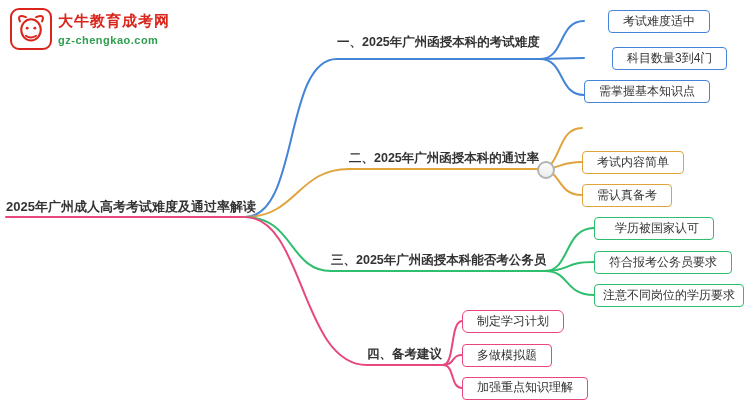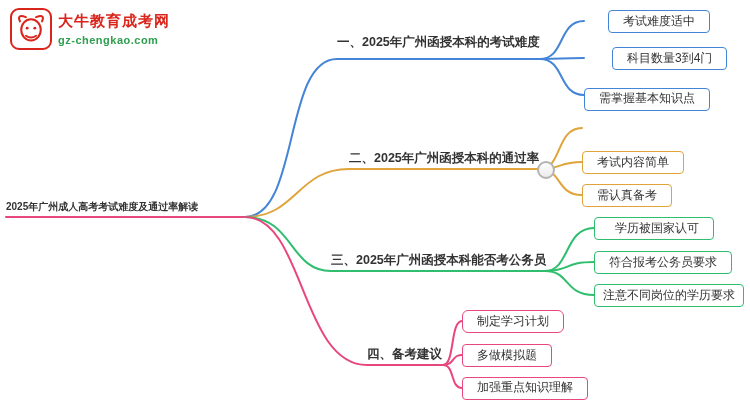--- a/index.html
+++ b/index.html
@@ -7,21 +7,21 @@
   #stage {
     position:relative; width:750px; height:410px; background:#ffffff;
     overflow:hidden; font-family:"Liberation Sans","DejaVu Sans",sans-serif;
   }
   #wires { position:absolute; left:0; top:0; width:750px; height:410px; }
   .node-label {
     position:absolute; white-space:nowrap; font-size:12.5px; font-weight:600;
     color:#333; line-height:15px;
   }
   .root-label {
-    position:absolute; white-space:nowrap; font-size:10px; font-weight:600;
+    position:absolute; white-space:nowrap; font-size:13px; font-weight:600;
     color:#333; line-height:15px;
   }
   .leaf {
     position:absolute; white-space:nowrap; font-size:12px; color:#333;
     background:#fff; border:1.5px solid #999; border-radius:4px;
     padding:3px 14px; line-height:15px;
   }
   .leaf.tight { padding:3px 8px; }
   .collapse-handle {
     position:absolute; left:537px; top:161px; width:18px; height:18px;
@@ -93,21 +93,21 @@
 
   <div class="node-label" style="left:337px; top:35px;">一、2025年广州函授本科的考试难度</div>
   <div class="node-label" style="left:349px; top:151px;">二、2025年广州函授本科的通过率</div>
   <div class="node-label" style="left:331px; top:253px;">三、2025年广州函授本科能否考公务员</div>
   <div class="node-label" style="left:367px; top:347px;">四、备考建议</div>
 
   <div class="collapse-handle"></div>
 
   <div class="leaf" style="left: 584px; top: 10px; border-color: rgb(68, 133, 216); margin-left: 24px;">考试难度适中</div>
   <div class="leaf" style="left: 584px; top: 47px; border-color: rgb(68, 133, 216); margin-left: 28px;">科目数量3到4门</div>
-  <div class="leaf" style="left: 584px; top: 88px; border-color: rgb(68, 133, 216); font-family: Liberation Mono, monospace;">需掌握基本知识点</div>
+  <div class="leaf" style="left: 584px; top: 80px; border-color: rgb(68, 133, 216);">需掌握基本知识点</div>
 
   <div class="leaf" style="left: 582px; top: 151px; border-color: rgb(224, 164, 59);">考试内容简单</div>
   <div class="leaf" style="left: 582px; top: 184px; border-color: rgb(224, 164, 59);">需认真备考</div>
 
   <div class="leaf" style="left: 594px; top: 217px; border-color: rgb(47, 190, 110); padding-left: 20px;">学历被国家认可</div>
   <div class="leaf" style="left: 594px; top: 251px; border-color: rgb(47, 190, 110);">符合报考公务员要求</div>
   <div class="leaf tight" style="left: 594px; top: 284px; border-color: rgb(47, 190, 110);">注意不同岗位的学历要求</div>
 
   <div class="leaf" style="left: 462px; top: 310px; border-color: rgb(232, 71, 126); border-radius: 6px;">制定学习计划</div>
   <div class="leaf" style="left: 462px; top: 344px; border-color: rgb(232, 71, 126);">多做模拟题</div>

